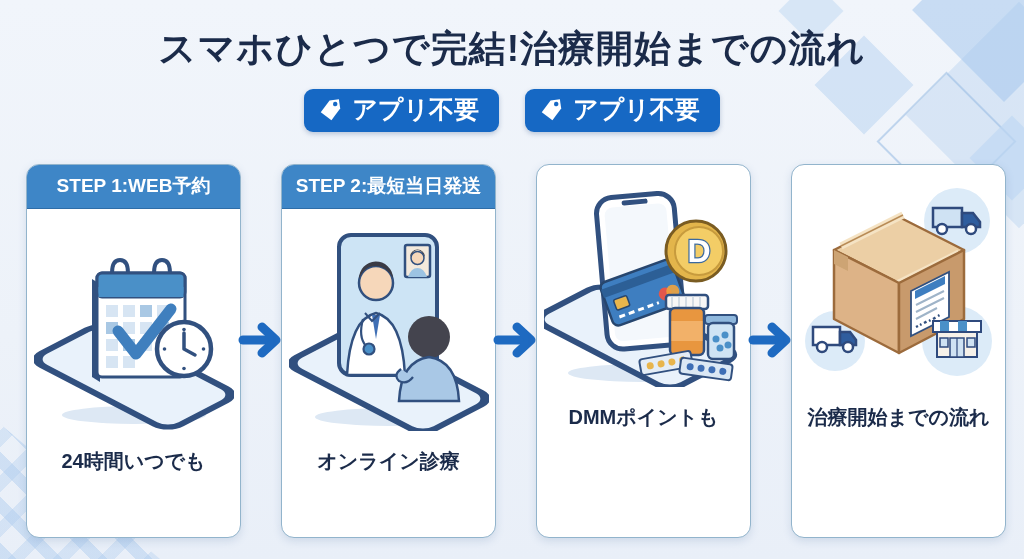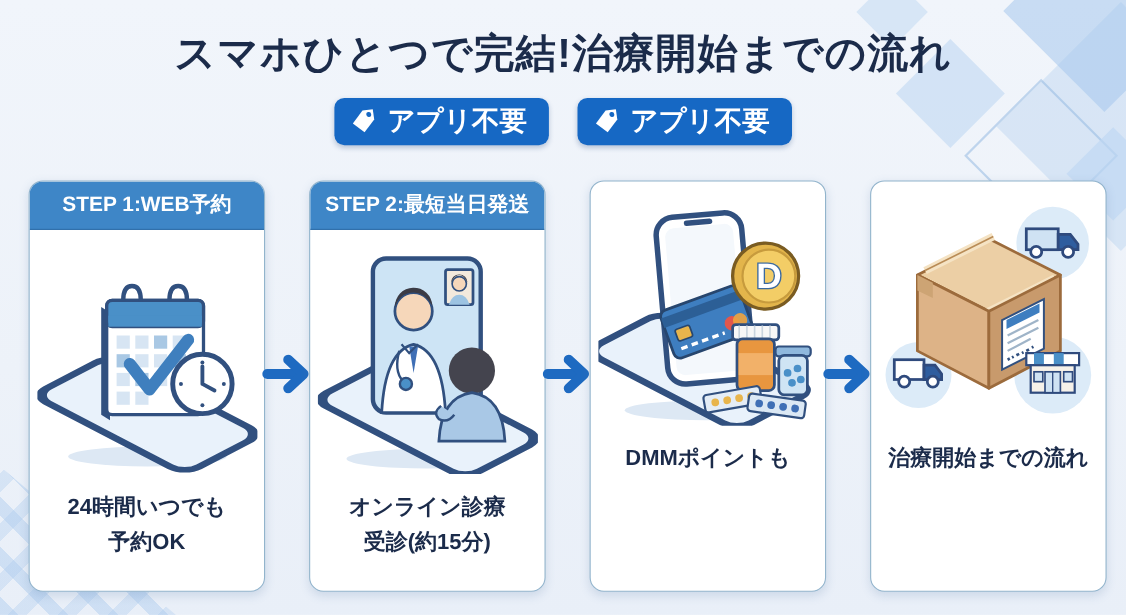--- a/index.html
+++ b/index.html
@@ -119,21 +119,20 @@
           <circle cx="150" cy="130" r="27" fill="#ffffff" stroke="#31507f" stroke-width="4.5"></circle>
           <circle cx="150" cy="110.5" r="1.8" fill="#31507f"></circle>
             <circle cx="150" cy="149.5" r="1.8" fill="#31507f"></circle>
           <circle cx="130.5" cy="130" r="1.8" fill="#31507f"></circle>
             <circle cx="169.5" cy="130" r="1.8" fill="#31507f"></circle>
           <path d="M150 130 L150 114 M150 130 L161 136" fill="none" stroke="#31507f" stroke-width="3.5" stroke-linecap="round"></path>
         </svg>
       </div>
       <div class="caption">
         <div>24時間いつでも</div>
-        <div>予約OK</div>
       </div>
     </div>
 
     <div class="arrow">
       <svg width="46" height="36" viewBox="0 0 46 36">
         <path d="M5 18 H30" fill="none" stroke="#1e6ac1" stroke-width="9" stroke-linecap="round"></path>
         <path d="M24 5 L38 18 L24 31" fill="none" stroke="#1e6ac1" stroke-width="9" stroke-linecap="round" stroke-linejoin="round"></path>
       </svg>
     </div>
 
@@ -158,21 +157,20 @@
           <path d="M76 94 l7 8 l8 -8" fill="none" stroke="#31507f" stroke-width="2"></path>
           <path d="M74 100 q-5 18 3 27" fill="none" stroke="#31507f" stroke-width="2.2"></path>
           <circle cx="80" cy="130" r="5.5" fill="#4a90c8" stroke="#31507f" stroke-width="2.2"></circle>
           <circle cx="140" cy="118" r="21" fill="#44444e"></circle>
           <path d="M110 182 q2 -40 30 -44 q28 4 30 44 Z" fill="#a9c8e6" stroke="#31507f" stroke-width="2.5"></path>
           <path d="M112 150 q-8 6 -2 12 q8 4 14 -4" fill="#a9c8e6" stroke="#31507f" stroke-width="2.2"></path>
         </svg>
       </div>
       <div class="caption">
         <div>オンライン診療</div>
-        <div>受診(約15分)</div>
       </div>
     </div>
 
     <div class="arrow">
       <svg width="46" height="36" viewBox="0 0 46 36">
         <path d="M5 18 H30" fill="none" stroke="#1e6ac1" stroke-width="9" stroke-linecap="round"></path>
         <path d="M24 5 L38 18 L24 31" fill="none" stroke="#1e6ac1" stroke-width="9" stroke-linecap="round" stroke-linejoin="round"></path>
       </svg>
     </div>
 

